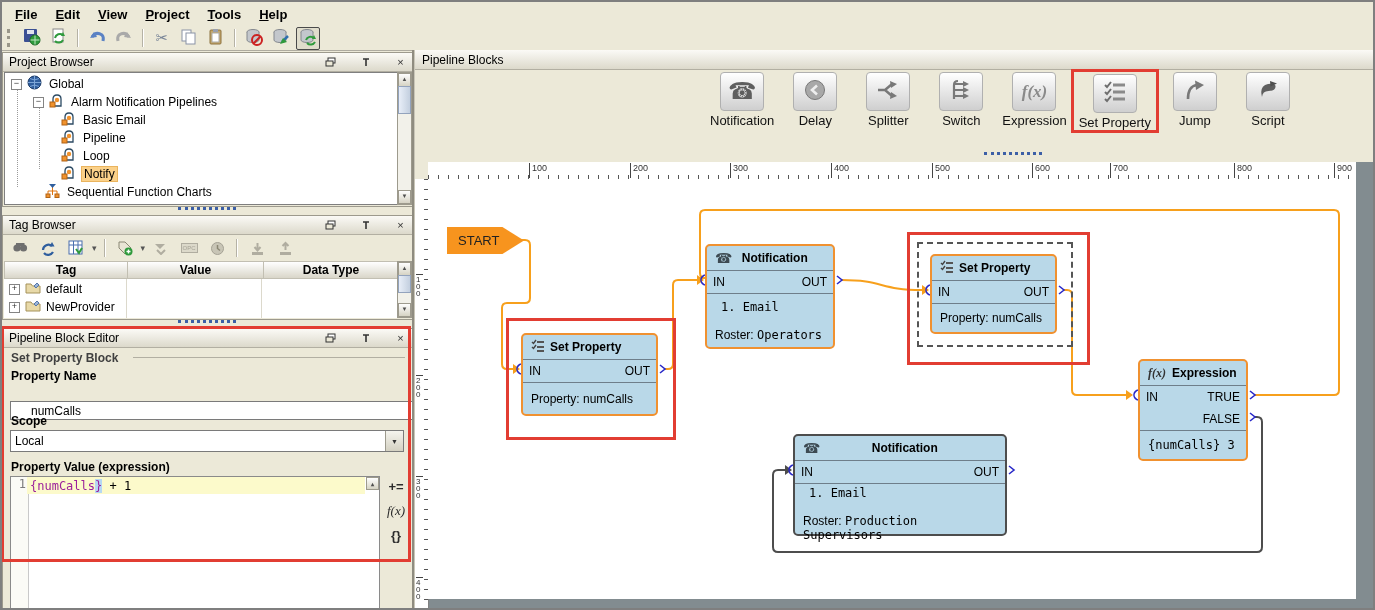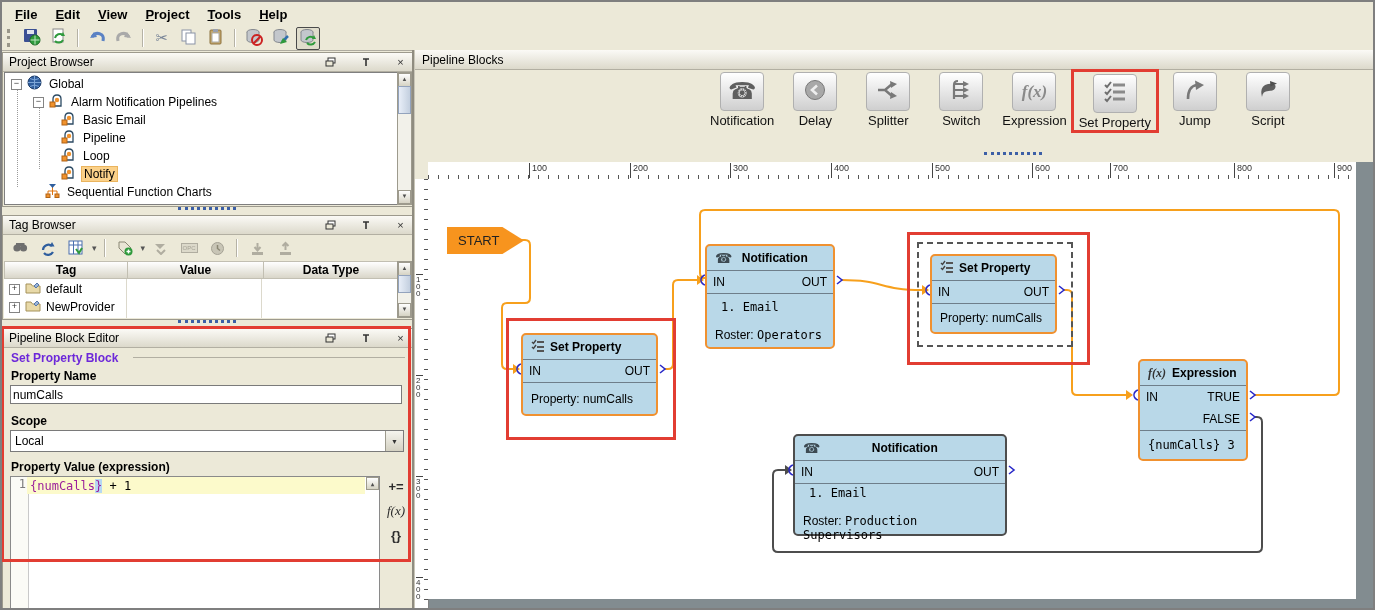--- a/index.html
+++ b/index.html
@@ -36,22 +36,22 @@
   .sbthumb{position:absolute;left:0;width:11px;background:linear-gradient(90deg,#e8eef8,#c3cfdf);border:1px solid #93a3bd;}
   
   .tagtool{position:absolute;left:1px;right:1px;top:19px;height:26px;display:flex;align-items:center;gap:4px;padding-left:4px;background:#ece9d8;}
   .thead{display:flex;position:absolute;left:1px;right:14px;top:45px;height:18px;}
   .thcell{border:1px solid #c2bfb2;border-left:none;background:linear-gradient(#ffffff,#d9d6c9);font-weight:bold;text-align:center;line-height:16px;}
   .tgrid{position:absolute;top:63px;bottom:1px;left:1px;right:14px;background:#fff;}
   .tcol{position:absolute;top:0;bottom:0;width:1px;background:#dcd9cc;}
   .tagrow{position:absolute;height:18px;display:flex;align-items:center;gap:5px;}
   
   .label-b{font-weight:bold;}
-  .sectionlbl{color:#6d28d9;font-weight:bold;}
-  .field{position:absolute;background:#fff;border:1px solid #7a7a7a;font-size:12px;padding:0 2px;font-family:"Liberation Sans",sans-serif;}
+  .sectionlbl{color:#404040;font-weight:bold;}
+  .field{position:absolute;background:#fff;border:1px solid #7a7a7a;font-size:12px;padding:0 20px;font-family:"Liberation Sans",sans-serif;margin-top:16px;}
   .combo{position:absolute;background:#fff;border:1px solid #7a7a7a;display:flex;align-items:center;}
   .combo .val{flex:1;padding-left:4px;}
   .combo .btn{width:17px;align-self:stretch;background:linear-gradient(#f5f4ee,#d4d1c2);border-left:1px solid #9d9a8d;display:flex;align-items:center;justify-content:center;font-size:7px;color:#333;}
   .editor{position:absolute;background:#fff;border:1px solid #8a8a8a;overflow:hidden;font-family:"DejaVu Sans Mono","Liberation Mono",monospace;}
   .gutter{position:absolute;left:0;top:0;bottom:0;width:15px;border-right:1px solid #c9c9c9;color:#7c7c7c;text-align:right;padding-right:2px;background:#fbfbf6;}
   .eline1{position:absolute;left:16px;right:14px;top:0;height:17px;background:#fcfacb;display:flex;align-items:center;}
   .etag{color:#9b1f9b;}
   .ebrace{color:#9b1f9b;background:#b5d7f3;}
   .sidebtns{position:absolute;display:flex;flex-direction:column;gap:9px;align-items:center;color:#2b2b2b;}
   .sideb{font-size:13px;font-weight:bold;}

